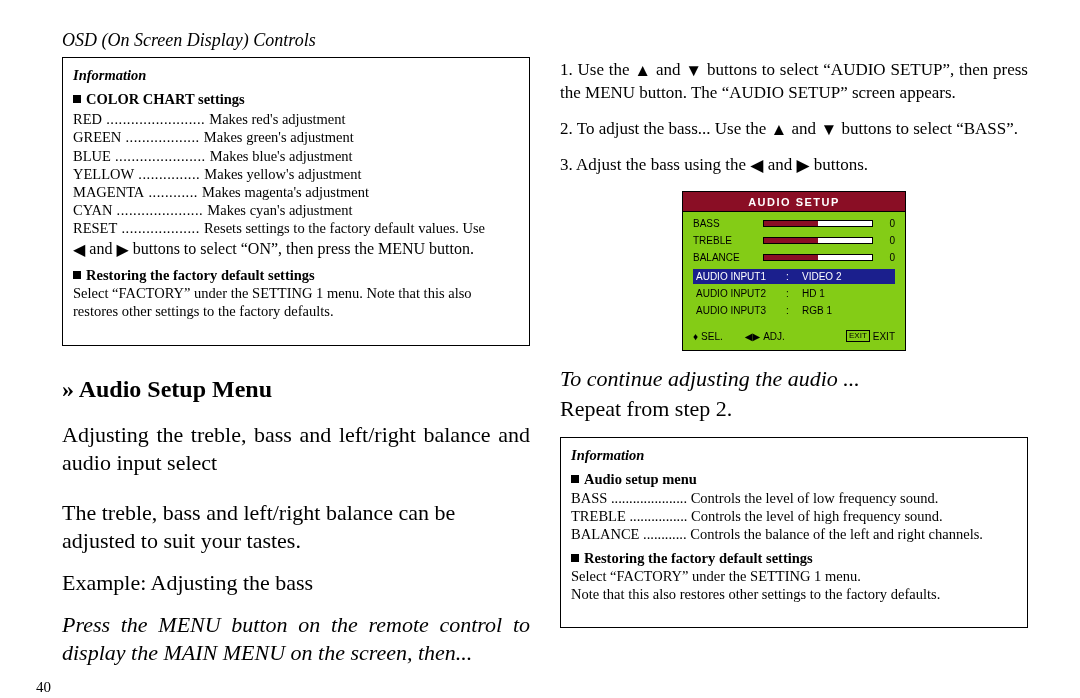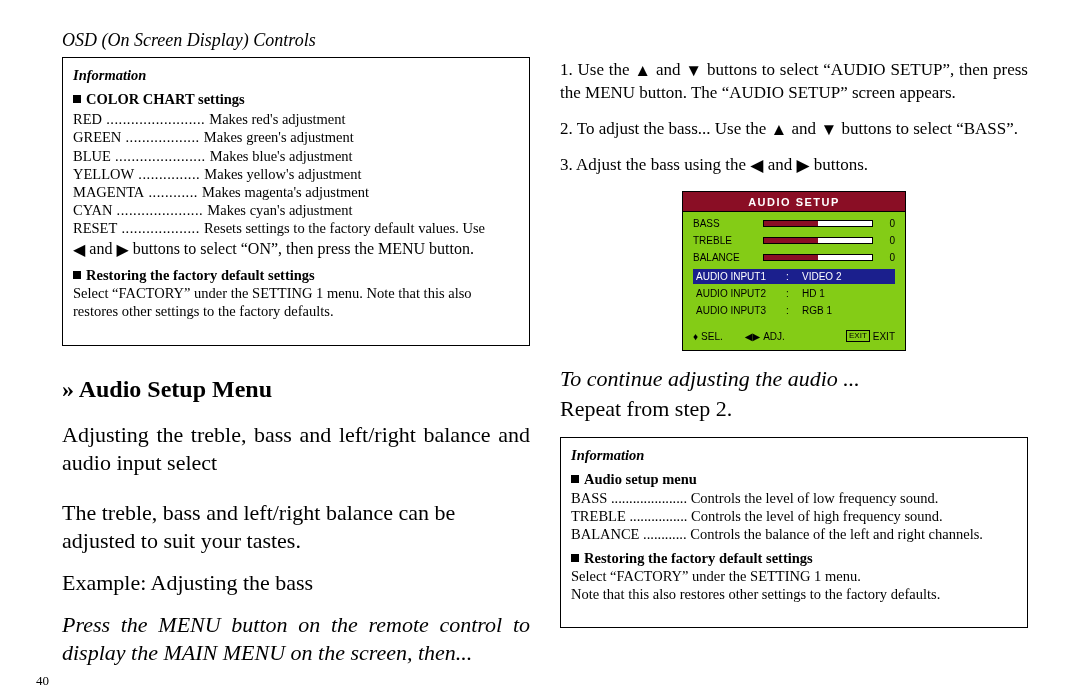--- a/index.html
+++ b/index.html
@@ -74,22 +74,22 @@
     margin-bottom: 14px;
   }
   .bold-lead {
     font-weight: normal;
     text-align: justify;
   }
   .italic-p { font-style: italic; text-align: justify; }
   .page-num {
     position: absolute;
     left: 36px;
-    bottom: 9px;
-    font-size: 13px;
+    bottom: 2px;
+    font-size: 15px;
   }
   ol.steps {
     list-style: none;
     font-size: 17px;
     line-height: 1.28;
     margin-top: 2px;
   }
   ol.steps > li { margin-bottom: 14px; text-align: justify; }
   .menu-panel {
     width: 224px;

